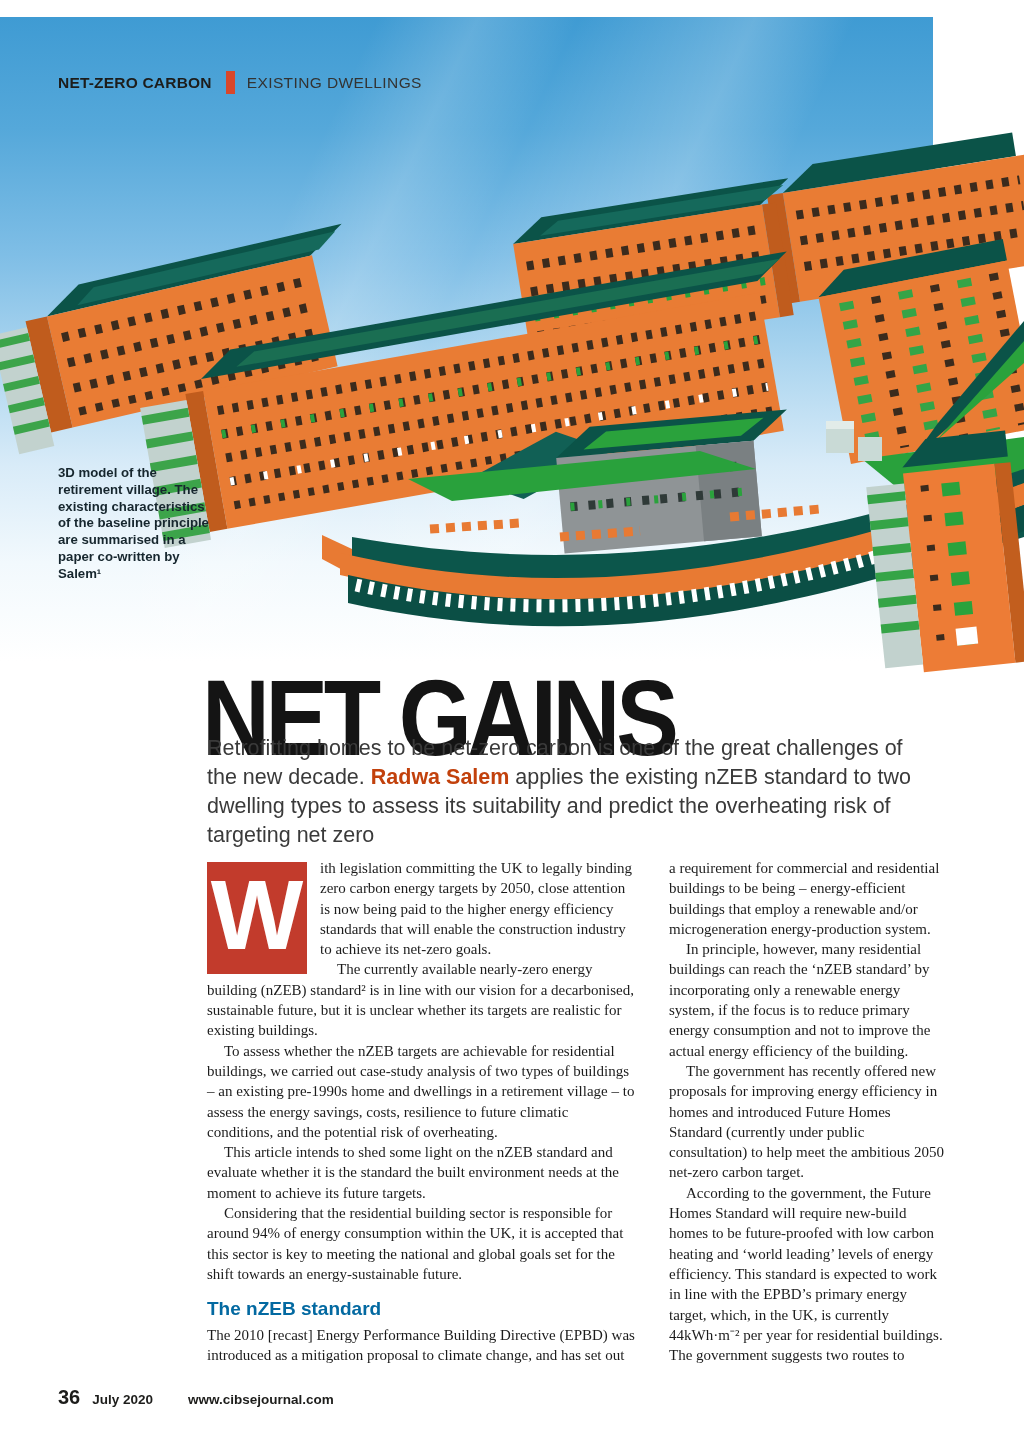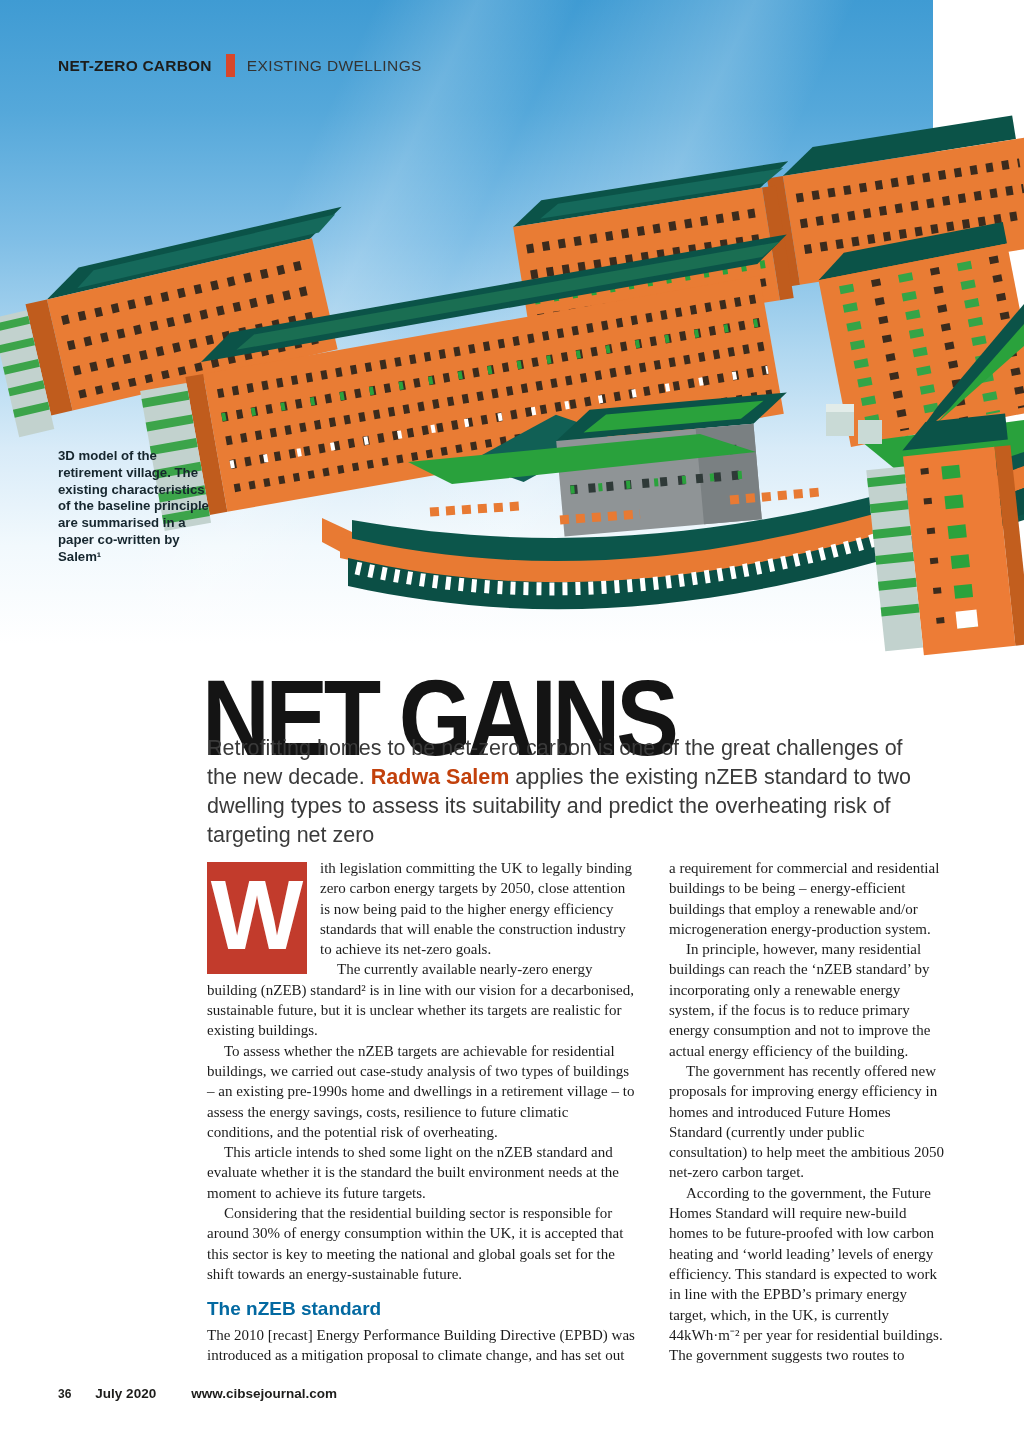--- a/index.html
+++ b/index.html
@@ -1,20 +1,20 @@
 <!DOCTYPE html>
 <html><head>
 <meta charset="utf-8">
 <style>
   html,body{margin:0;padding:0;background:#ffffff;}
   .page{position:relative;width:1024px;height:1448px;background:#ffffff;overflow:hidden;
         font-family:"Liberation Sans",sans-serif;}
 
   
-  .hero{position:absolute;left:0;top:0;width:933px;height:700px;
+  .hero{position:absolute;left:0;top:17px;width:933px;height:700px;
     background:
       linear-gradient(115deg, rgba(255,255,255,0) 30%, rgba(255,255,255,.18) 38%, rgba(255,255,255,0) 46%,
                       rgba(255,255,255,.22) 60%, rgba(255,255,255,0) 68%),
       linear-gradient(180deg, #3F9BD3 0%, #55A8DA 16%, #7FBEE6 34%, #AFD7F0 50%,
                       #D8EBF8 64%, #F2F9FD 78%, #FFFFFF 92%);}
   .hero svg{position:absolute;left:0;top:0;}
 
   
   .kicker{position:absolute;left:58px;top:54px;display:flex;align-items:center;}
   .kicker-title{font-size:15.5px;font-weight:bold;color:#1D1D1B;letter-spacing:.2px;}
@@ -43,21 +43,21 @@
   .dropcap-box{float:left;width:100px;height:112px;background:#C23B2C;
     margin:4px 13px 3px 0;display:flex;align-items:center;justify-content:center;}
   .dropcap-box span{font-family:"Liberation Sans",sans-serif;font-weight:bold;
     font-size:98px;line-height:1;color:#ffffff;transform:translateY(-3px);}
   .subhead{font-family:"Liberation Sans",sans-serif;font-weight:bold;font-size:19px;
     color:#0369a1;margin:15px 0 5px 0 !important;text-indent:0 !important;}
 
   
   .footer{position:absolute;left:58px;top:1386px;display:flex;align-items:baseline;
     font-weight:bold;color:#1D1D1B;}
-  .footer .pageno{font-size:12px;margin-right:24px;}
+  .footer .pageno{font-size:20px;margin-right:12px;}
   .footer .issue{font-size:13.5px;margin-right:14px;}
   .footer .site{font-size:13.5px;margin-left:21px;}
 </style>
 </head>
 <body>
 
 <div class="page">
 
   <div class="hero">
     <svg width="1024" height="700" viewBox="0 0 1024 700">
@@ -199,21 +199,21 @@
 
   <div class="body-cols">
     <div class="col1">
       <div class="dropcap-box">
         <span>W</span>
       </div>
       <p>ith legislation committing the UK to legally binding zero carbon energy targets by 2050, close attention is now being paid to the higher energy efficiency standards that will enable the construction industry to achieve its net-zero goals.</p>
       <p class="indent">The currently available nearly-zero energy building (nZEB) standard² is in line with our vision for a decarbonised, sustainable future, but it is unclear whether its targets are realistic for existing buildings.</p>
       <p class="indent">To assess whether the nZEB targets are achievable for residential buildings, we carried out case-study analysis of two types of buildings – an existing pre-1990s home and dwellings in a retirement village – to assess the energy savings, costs, resilience to future climatic conditions, and the potential risk of overheating.</p>
       <p class="indent">This article intends to shed some light on the nZEB standard and evaluate whether it is the standard the built environment needs at the moment to achieve its future targets.</p>
-      <p class="indent">Considering that the residential building sector is responsible for around 30% of energy consumption within the UK, it is accepted that this sector is key to meeting the national and global goals set for the shift towards an energy-sustainable future.</p>
+      <p class="indent">Considering that the residential building sector is responsible for around 94% of energy consumption within the UK, it is accepted that this sector is key to meeting the national and global goals set for the shift towards an energy-sustainable future.</p>
       <p class="subhead">The nZEB standard</p>
       <p>The 2010 [recast] Energy Performance Building Directive (EPBD) was introduced as a mitigation proposal to climate change, and has set out</p>
     </div>
     <div class="col2">
       <p>a requirement for commercial and residential buildings to be being – energy-efficient buildings that employ a renewable and/or microgeneration energy-production system.</p>
       <p class="indent">In principle, however, many residential buildings can reach the ‘nZEB standard’ by incorporating only a renewable energy system, if the focus is to reduce primary energy consumption and not to improve the actual energy efficiency of the building.</p>
       <p class="indent">The government has recently offered new proposals for improving energy efficiency in homes and introduced Future Homes Standard (currently under public consultation) to help meet the ambitious 2050 net-zero carbon target.</p>
       <p class="indent">According to the government, the Future Homes Standard will require new-build homes to be future-proofed with low carbon heating and ‘world leading’ levels of energy efficiency. This standard is expected to work in line with the EPBD’s primary energy target, which, in the UK, is currently 44kWh·m⁻² per year for residential buildings. The government suggests two routes to</p>
     </div>
   </div>

